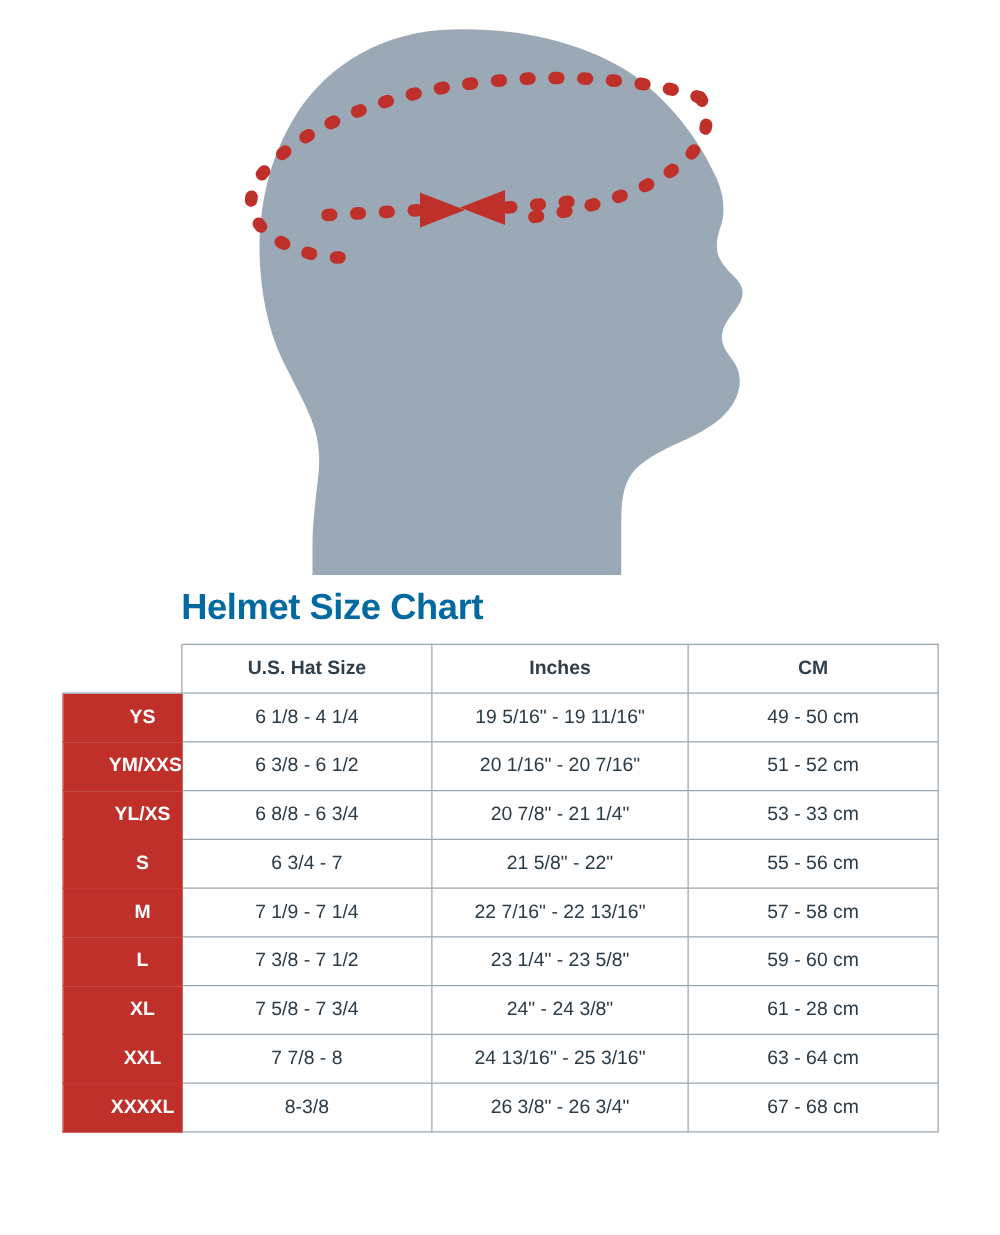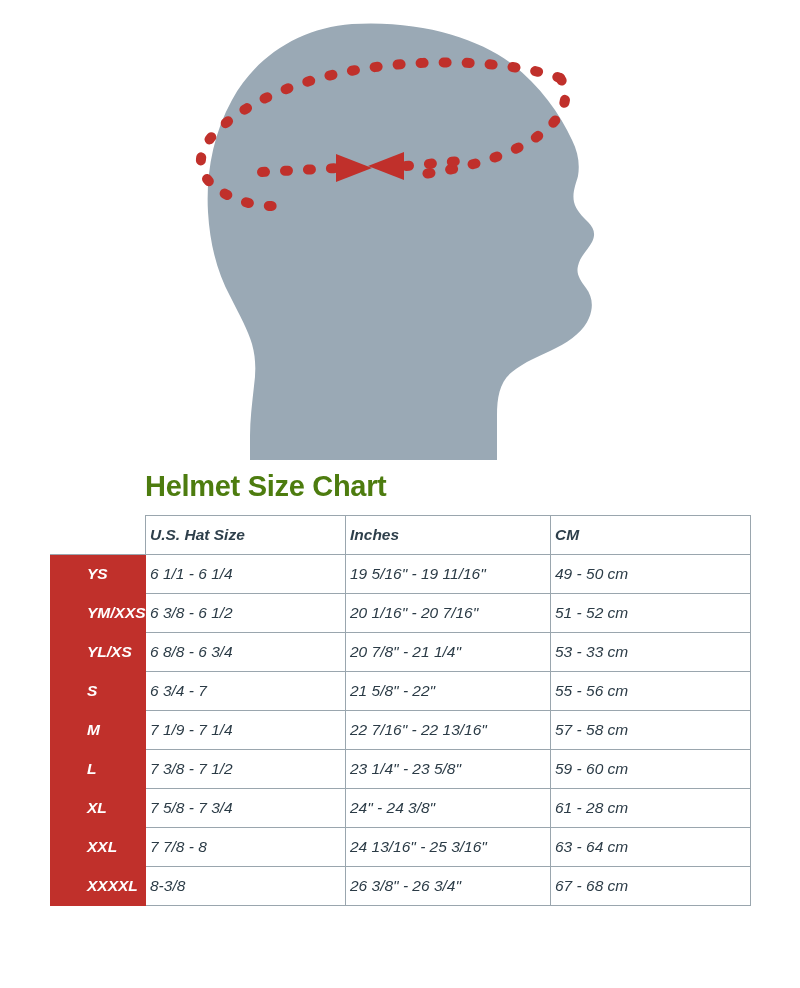--- a/index.html
+++ b/index.html
@@ -28,48 +28,47 @@
   #chart-block {
     position: absolute;
     left: 50px;
     top: 470px;
     width: 700px;
   }
 
   #chart-title {
     font-size: 29px;
     font-weight: bold;
-    color: #4d7c0f;
+    color: #0369a1;
     letter-spacing: -0.3px;
     margin: 0 0 12px 95px;
     font-family: "Liberation Sans", sans-serif;
   }
 
   table.size-table {
     border-collapse: collapse;
     width: 700px;
     table-layout: fixed;
   }
 
   table.size-table col.c-label { width: 95px; }
   table.size-table col.c-hat   { width: 200px; }
   table.size-table col.c-in    { width: 205px; }
   table.size-table col.c-cm    { width: 200px; }
 
   table.size-table th,
   table.size-table td {
     border: 1px solid #9aa6ae;
     height: 39px;
-    text-align: left;
+    text-align: center;
     vertical-align: middle;
     font-size: 15.5px;
     color: #2b3b46;
     padding: 0 4px;
     box-sizing: border-box;
-    font-style: italic;
   }
 
   table.size-table thead th {
     font-weight: bold;
     color: #2e3f4b;
     background: #ffffff;
     font-size: 15.5px;
   }
   table.size-table thead th.corner {
     border-top: none;
@@ -152,21 +151,21 @@
       <tr>
         <th class="corner"></th>
         <th>U.S. Hat Size</th>
         <th>Inches</th>
         <th>CM</th>
       </tr>
     </thead>
     <tbody id="table-body">
         <tr>
           <td class="size-label">YS</td>
-          <td>6 1/1 - 6 1/4</td>
+          <td>6 1/8 - 4 1/4</td>
           <td>19 5/16" - 19 11/16"</td>
           <td>49 - 50 cm</td>
         </tr>
         <tr>
           <td class="size-label">YM/XXS</td>
           <td>6 3/8 - 6 1/2</td>
           <td>20 1/16" - 20 7/16"</td>
           <td>51 - 52 cm</td>
         </tr>
         <tr>

